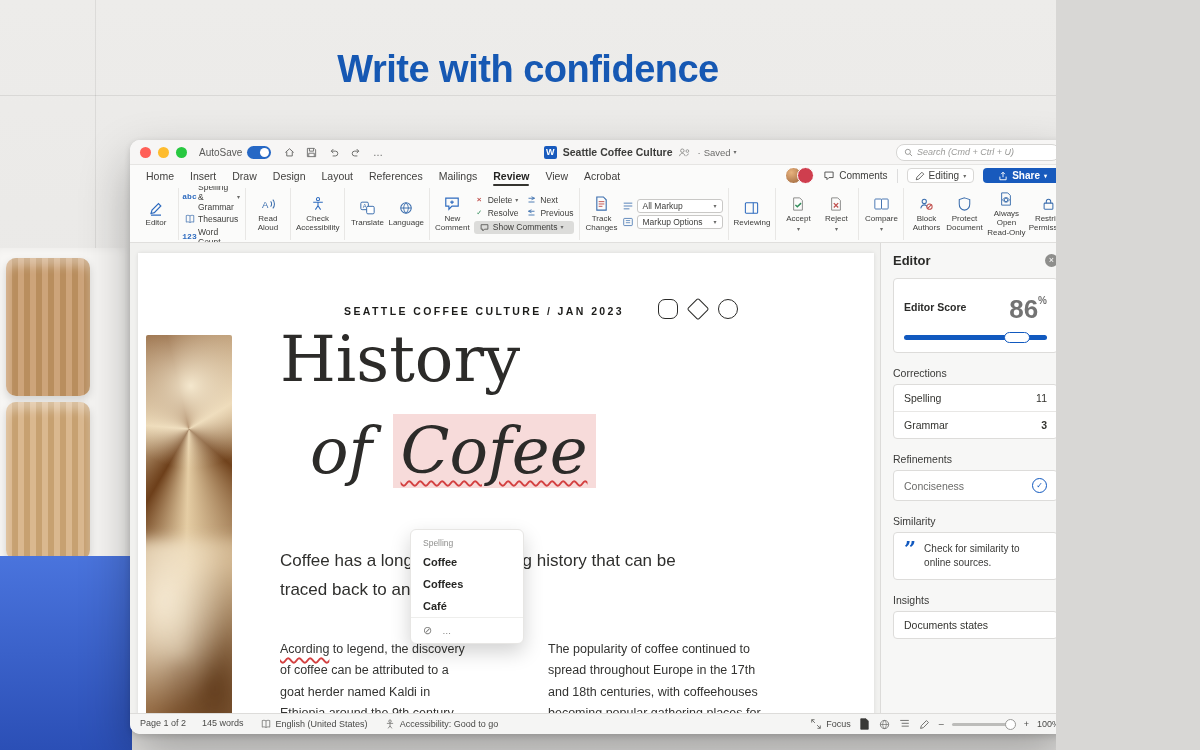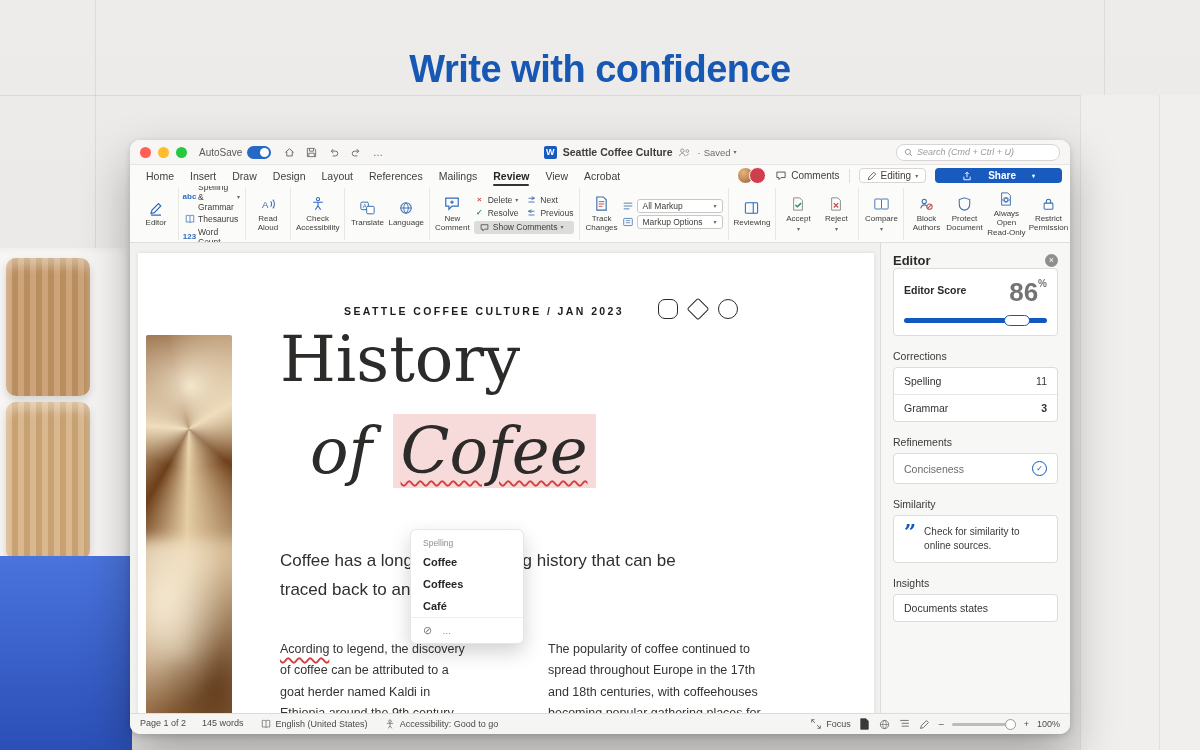--- a/index.html
+++ b/index.html
@@ -1,16 +1,16 @@
 <!DOCTYPE html>
 <html><head>
 <meta charset="utf-8">
 <style>
   html,body{margin:0;padding:0;background:#d8d7d5;font-family:"Liberation Sans",sans-serif;}
-  .stage{position:relative;width:1200px;height:750px;overflow:hidden;background:linear-gradient(180deg,#edecea,#e6e5e3);}
+  .stage{position:relative;width:1056px;height:750px;overflow:hidden;background:linear-gradient(180deg,#edecea,#e6e5e3);}
   
   .seam-h{position:absolute;left:0;top:95px;width:100%;height:1px;background:rgba(0,0,0,.08);}
   .seam-v1{position:absolute;left:95px;top:0;width:1px;height:100%;background:rgba(0,0,0,.07);}
   .seam-v2{position:absolute;left:1104px;top:0;width:1px;height:95px;background:rgba(0,0,0,.07);}
   .right-panel{position:absolute;left:1080px;top:95px;right:0;bottom:0;background:#f0efed;border-left:1px solid rgba(0,0,0,.07);}
   .right-panel .inner-seam{position:absolute;left:78px;top:0;bottom:0;width:1px;background:rgba(0,0,0,.06);}
   .tray{position:absolute;left:0;top:248px;width:131px;height:320px;background:#f7f6f4;box-shadow:inset -6px 0 10px rgba(0,0,0,.06);}
   .can1{position:absolute;left:6px;top:258px;width:84px;height:138px;border-radius:10px;background:repeating-linear-gradient(90deg,#cda47a 0 6px,#b98e5e 6px 12px);box-shadow:inset 0 8px 10px rgba(255,255,255,.35),0 4px 8px rgba(0,0,0,.15);}
   .can2{position:absolute;left:6px;top:402px;width:84px;height:158px;border-radius:10px;background:repeating-linear-gradient(90deg,#dab88f 0 6px,#c7a171 6px 12px);box-shadow:inset 0 8px 10px rgba(255,255,255,.35),0 4px 8px rgba(0,0,0,.15);}
   .blue-surface{position:absolute;left:0;top:556px;width:132px;height:194px;background:linear-gradient(180deg,#4a74dd,#2b4fb6);}
@@ -39,31 +39,31 @@
   .tab.active{font-weight:700;color:#242422;}
   .tab.active::after{content:"";position:absolute;left:8px;right:8px;bottom:-2px;height:2px;background:#35342f;border-radius:1px;}
   .tr-right{margin-left:auto;display:flex;align-items:center;gap:9px;}
   .avatars{display:flex;}
   .av{width:15px;height:15px;border-radius:50%;border:1.5px solid #fff;}
   .av1{background:radial-gradient(circle at 35% 30%,#e8b37e,#9a6238);}
   .av2{background:#cf3e4e;margin-left:-5px;}
   .actlbl{font-size:10px;color:#3e3e3c;display:flex;align-items:center;gap:4px;}
   .vdiv{width:1px;height:14px;background:#ddd;}
   .editing-btn{display:flex;align-items:center;gap:4px;font-size:10px;color:#3e3e3c;border:1px solid #d8d7d5;border-radius:4px;padding:1px 7px;background:#fff;}
-  .share-btn{display:flex;align-items:center;gap:16px;font-size:10px;color:#fff;background:#185abd;border-radius:4px;padding:2px 27px;font-weight:600;}
+  .share-btn{display:flex;align-items:center;gap:4px;font-size:10px;color:#fff;background:#185abd;border-radius:4px;padding:2px 15px;font-weight:600;}
   
   .ribbon{height:52px;background:#fbfbfa;border-bottom:1px solid #e0dfdd;display:flex;align-items:stretch;padding:2px 4px;flex:0 0 auto;overflow:hidden;}
   .rgroup{display:flex;align-items:center;gap:4px;padding:0 5px;border-right:1px solid #e8e7e5;}
   .rbig{display:flex;flex-direction:column;align-items:center;justify-content:center;gap:2px;min-width:34px;max-width:50px;text-align:center;}
   .rlabel{font-size:8px;line-height:1.15;color:#3c3c3a;}
   .rchev{font-size:6px;color:#6a6a68;line-height:1;}
   .ric{width:17px;height:16px;display:flex;align-items:center;justify-content:center;}
   .rstack{display:flex;flex-direction:column;justify-content:center;gap:2px;}
   .rsmall{display:flex;align-items:center;gap:3px;font-size:8.5px;color:#3c3c3a;}
-  .rsmall .sic{width:11px;height:11px;display:inline-flex;align-items:center;justify-content:center;}
+  .rsmall .sic{width:11px;height:11px;display:inline-flex;align-items:center;justify-content:center;font-family:Liberation Mono, monospace;}
   .pill{background:#dcdcda;border-radius:3px;padding:1px 5px;display:flex;align-items:center;gap:3px;}
   .dd{border:1px solid #c9c8c6;border-radius:3px;background:#fff;padding:1px 5px;font-size:8.5px;color:#3c3c3a;display:flex;align-items:center;justify-content:space-between;width:74px;}
   .cols2{display:flex;gap:8px;align-items:center;}
   .gi{font-size:8px;font-weight:700;color:#2e6bbf;line-height:1;}
   
   .content{flex:1;display:flex;min-height:0;}
   .docarea{flex:1;position:relative;background:#f1f1ef;overflow:hidden;}
   .page{position:absolute;left:8px;right:6px;top:10px;bottom:-40px;background:#fff;box-shadow:0 0 4px rgba(0,0,0,.10);}
   .latte{position:absolute;left:8px;top:82px;width:86px;height:392px;border-radius:2px;overflow:hidden;
     background:
@@ -93,21 +93,21 @@
   .sp-pop{position:absolute;left:272px;top:276px;width:112px;background:#fff;border:1px solid #e7e6e4;border-radius:6px;box-shadow:0 8px 20px rgba(0,0,0,.18);z-index:3;overflow:hidden;}
   .pop-h{font-size:8.5px;color:#8f8f8d;padding:8px 12px 3px;}
   .pop-i{font-size:11px;font-weight:700;color:#262624;padding:5px 12px;}
   .pop-f{border-top:1px solid #eeeeec;padding:6px 12px;display:flex;align-items:center;gap:10px;color:#7a7a78;font-size:11px;}
   
   .pane{width:190px;flex:0 0 auto;background:#f7f7f6;border-left:1px solid #dcdbd9;padding:10px 12px;box-sizing:border-box;overflow:hidden;}
   .pane-h{display:flex;align-items:center;justify-content:space-between;}
   .pane-title{font-size:13px;font-weight:700;color:#2b2b29;}
   .close-btn{width:13px;height:13px;border-radius:50%;background:#8e8e8c;color:#fff;font-size:9px;display:flex;align-items:center;justify-content:center;line-height:1;}
   .card{background:#fff;border:1px solid #dddcda;border-radius:4px;}
-  .score-card{padding:10px 10px 12px;}
+  .score-card{margin-top:10px;padding:17px 10px 12px;}
   .score-row{display:flex;align-items:flex-start;justify-content:space-between;}
   .score-lbl{font-size:10.5px;font-weight:700;color:#2b2b29;margin-top:5px;}
   .score-big{font-size:26px;font-weight:700;color:#737373;line-height:1;}
   .score-pct{font-size:10px;font-weight:700;vertical-align:top;}
   .bar{position:relative;margin-top:13px;height:5px;border-radius:3px;background:#1159bf;}
   .bar-pill{position:absolute;left:70%;top:-3px;width:17%;height:9px;background:#fff;border:1.5px solid #1159bf;border-radius:6px;}
   .sec-label{font-size:10.5px;color:#3a3a38;margin:14px 0 5px;}
   .rowi{display:flex;align-items:center;justify-content:space-between;padding:7px 10px;font-size:10.5px;color:#33332f;}
   .rowdiv{height:1px;background:#e8e7e5;margin:0 0;}
   .cnt{color:#33332f;}

